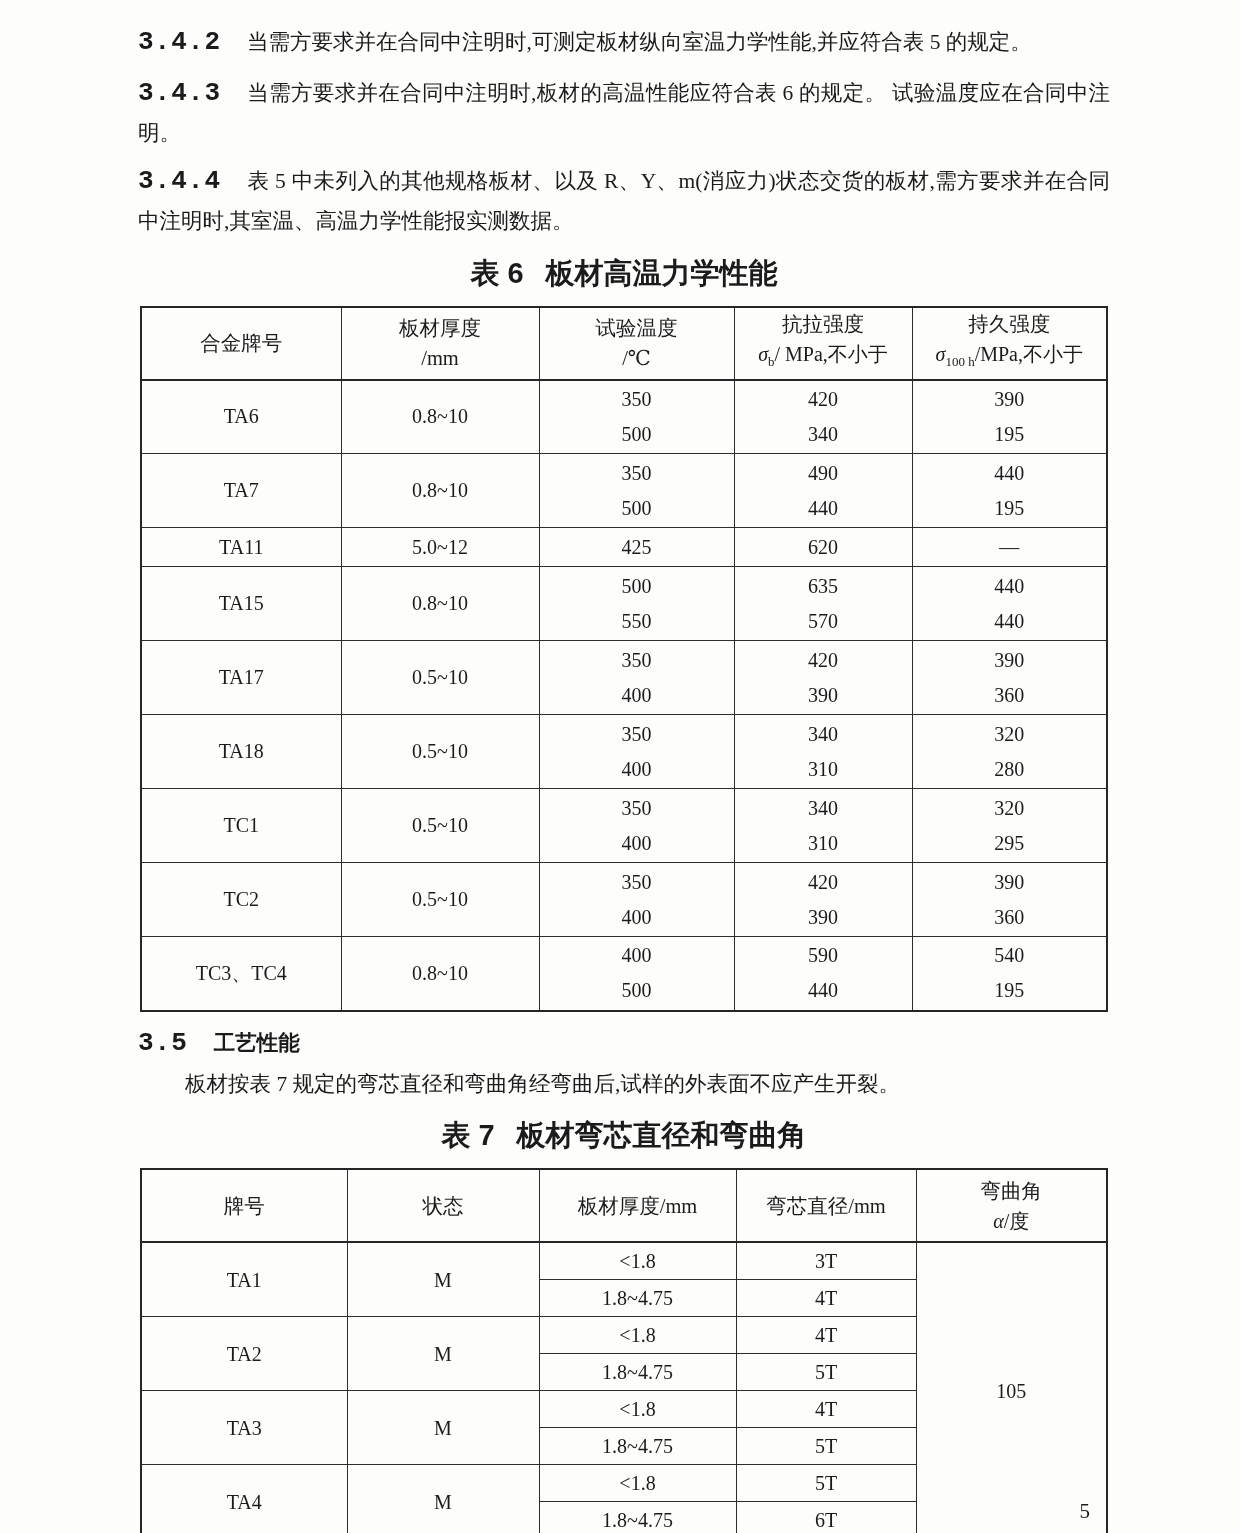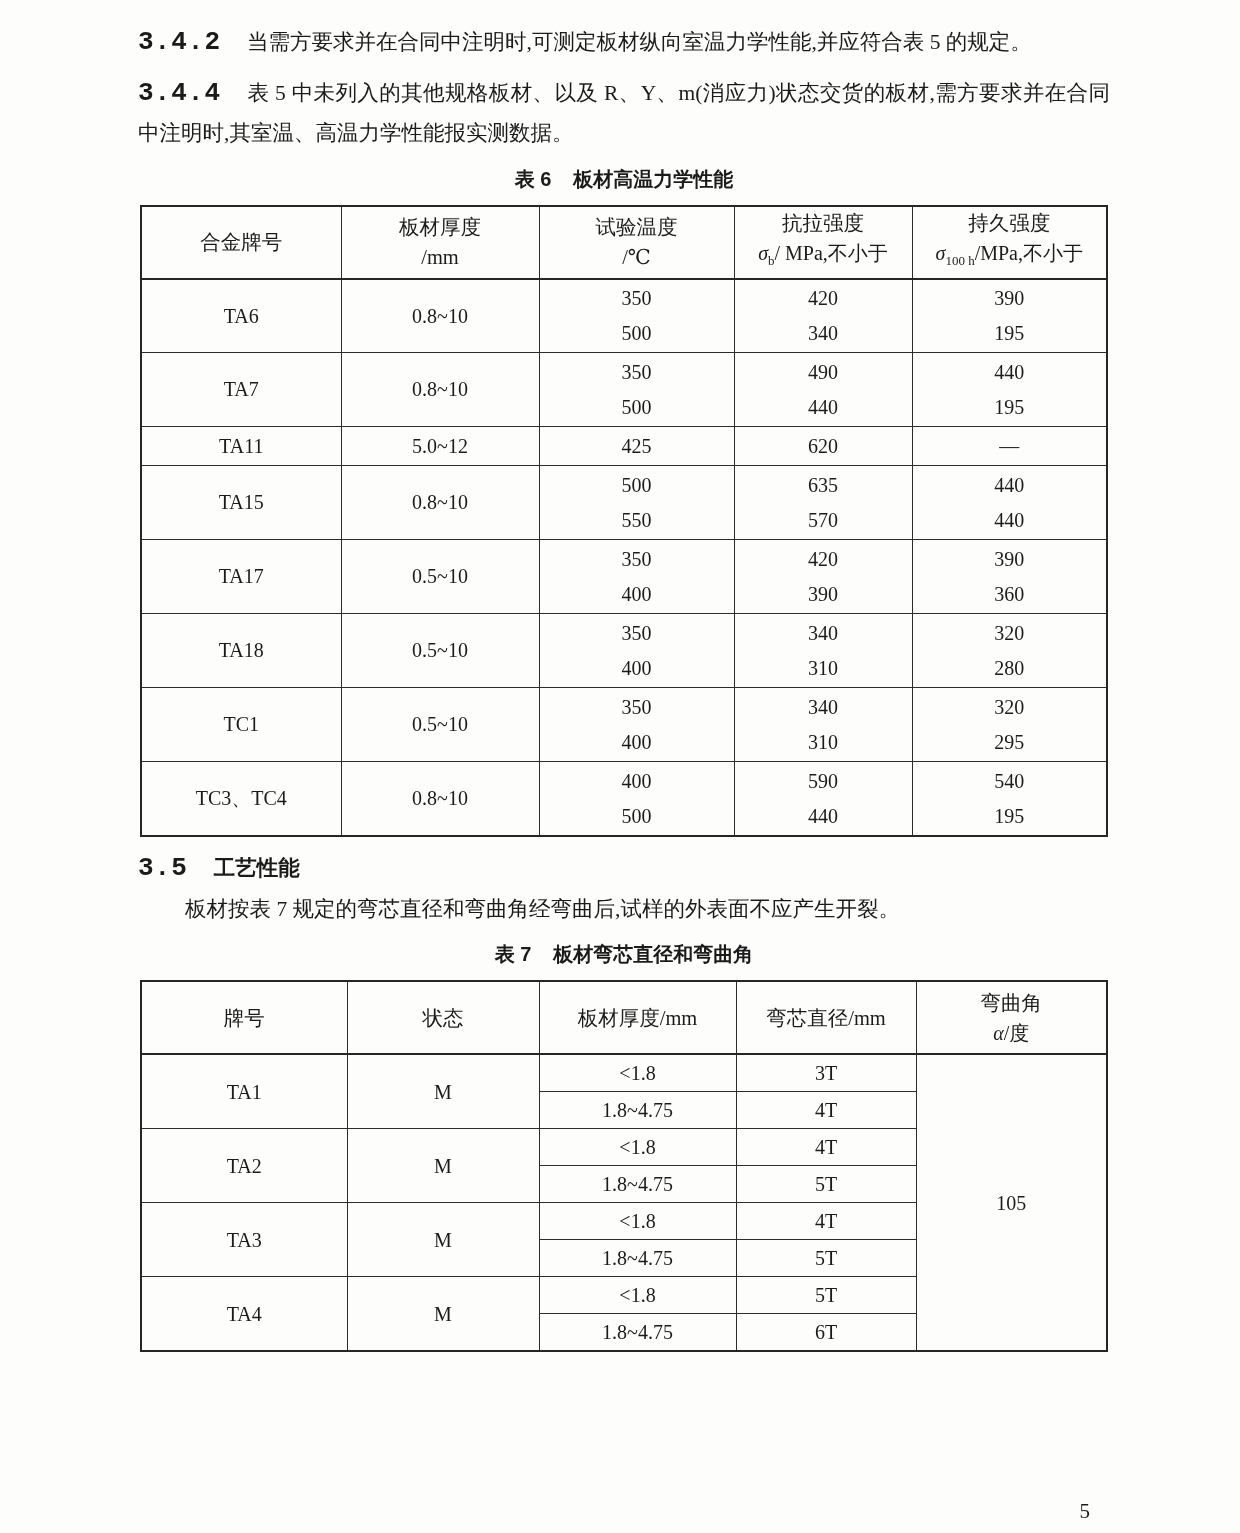--- a/index.html
+++ b/index.html
@@ -41,21 +41,21 @@
     font-family:"Liberation Sans","DejaVu Sans",sans-serif;
     margin:16px 0 8px 0;
   }
   .section-heading .clause-num { }
   .indent-para { text-indent:47px; }
 
   .table-title {
     text-align:center;
     font-weight:bold;
     font-family:"Liberation Sans","DejaVu Sans",sans-serif;
-    font-size:20px;
+    font-size:29px;
     margin:14px 0 12px 0;
   }
   .table-title .tlabel { margin-right:22px; }
 
   table.doc-table {
     border-collapse:collapse;
     width:966px;
     margin-left:2px;
     table-layout:fixed;
     border:2px solid #262626;
@@ -89,20 +89,21 @@
   }
 </style>
 </head>
 <body>
 
 <div class="content">
 
 
   <p class="para"><span class="clause-num">3.4.2</span><span>当需方要求并在合同中注明时,可测定板材纵向室温力学性能,并应符合表 5 的规定。</span></p>
 
+  <p class="para"><span class="clause-num">3.4.3</span><span>当需方要求并在合同中注明时,板材的高温性能应符合表 6 的规定。 试验温度应在合同中注明。</span></p>
 
   <p class="para"><span class="clause-num">3.4.4</span><span>表 5 中未列入的其他规格板材、以及 R、Y、m(消应力)状态交货的板材,需方要求并在合同中注明时,其室温、高温力学性能报实测数据。</span></p>
 
   <div class="table-title"><span class="tlabel">表 6</span><span>板材高温力学性能</span></div>
 
   <table class="doc-table">
     <colgroup>
       <col style="width:200px">
         <col style="width:198px">
         <col style="width:195px">
@@ -236,20 +237,36 @@
         <td>
             <div class="cell-line">340</div>
             <div class="cell-line">310</div>
           </td>
         <td>
             <div class="cell-line">320</div>
             <div class="cell-line">295</div>
           </td>
       </tr>
       <tr class="t6-row">
+        <td>TC2</td>
+        <td>0.5~10</td>
+        <td>
+            <div class="cell-line">350</div>
+            <div class="cell-line">400</div>
+          </td>
+        <td>
+            <div class="cell-line">420</div>
+            <div class="cell-line">390</div>
+          </td>
+        <td>
+            <div class="cell-line">390</div>
+            <div class="cell-line">360</div>
+          </td>
+      </tr>
+      <tr class="t6-row">
         <td>TC3、TC4</td>
         <td>0.8~10</td>
         <td>
             <div class="cell-line">400</div>
             <div class="cell-line">500</div>
           </td>
         <td>
             <div class="cell-line">590</div>
             <div class="cell-line">440</div>
           </td>

